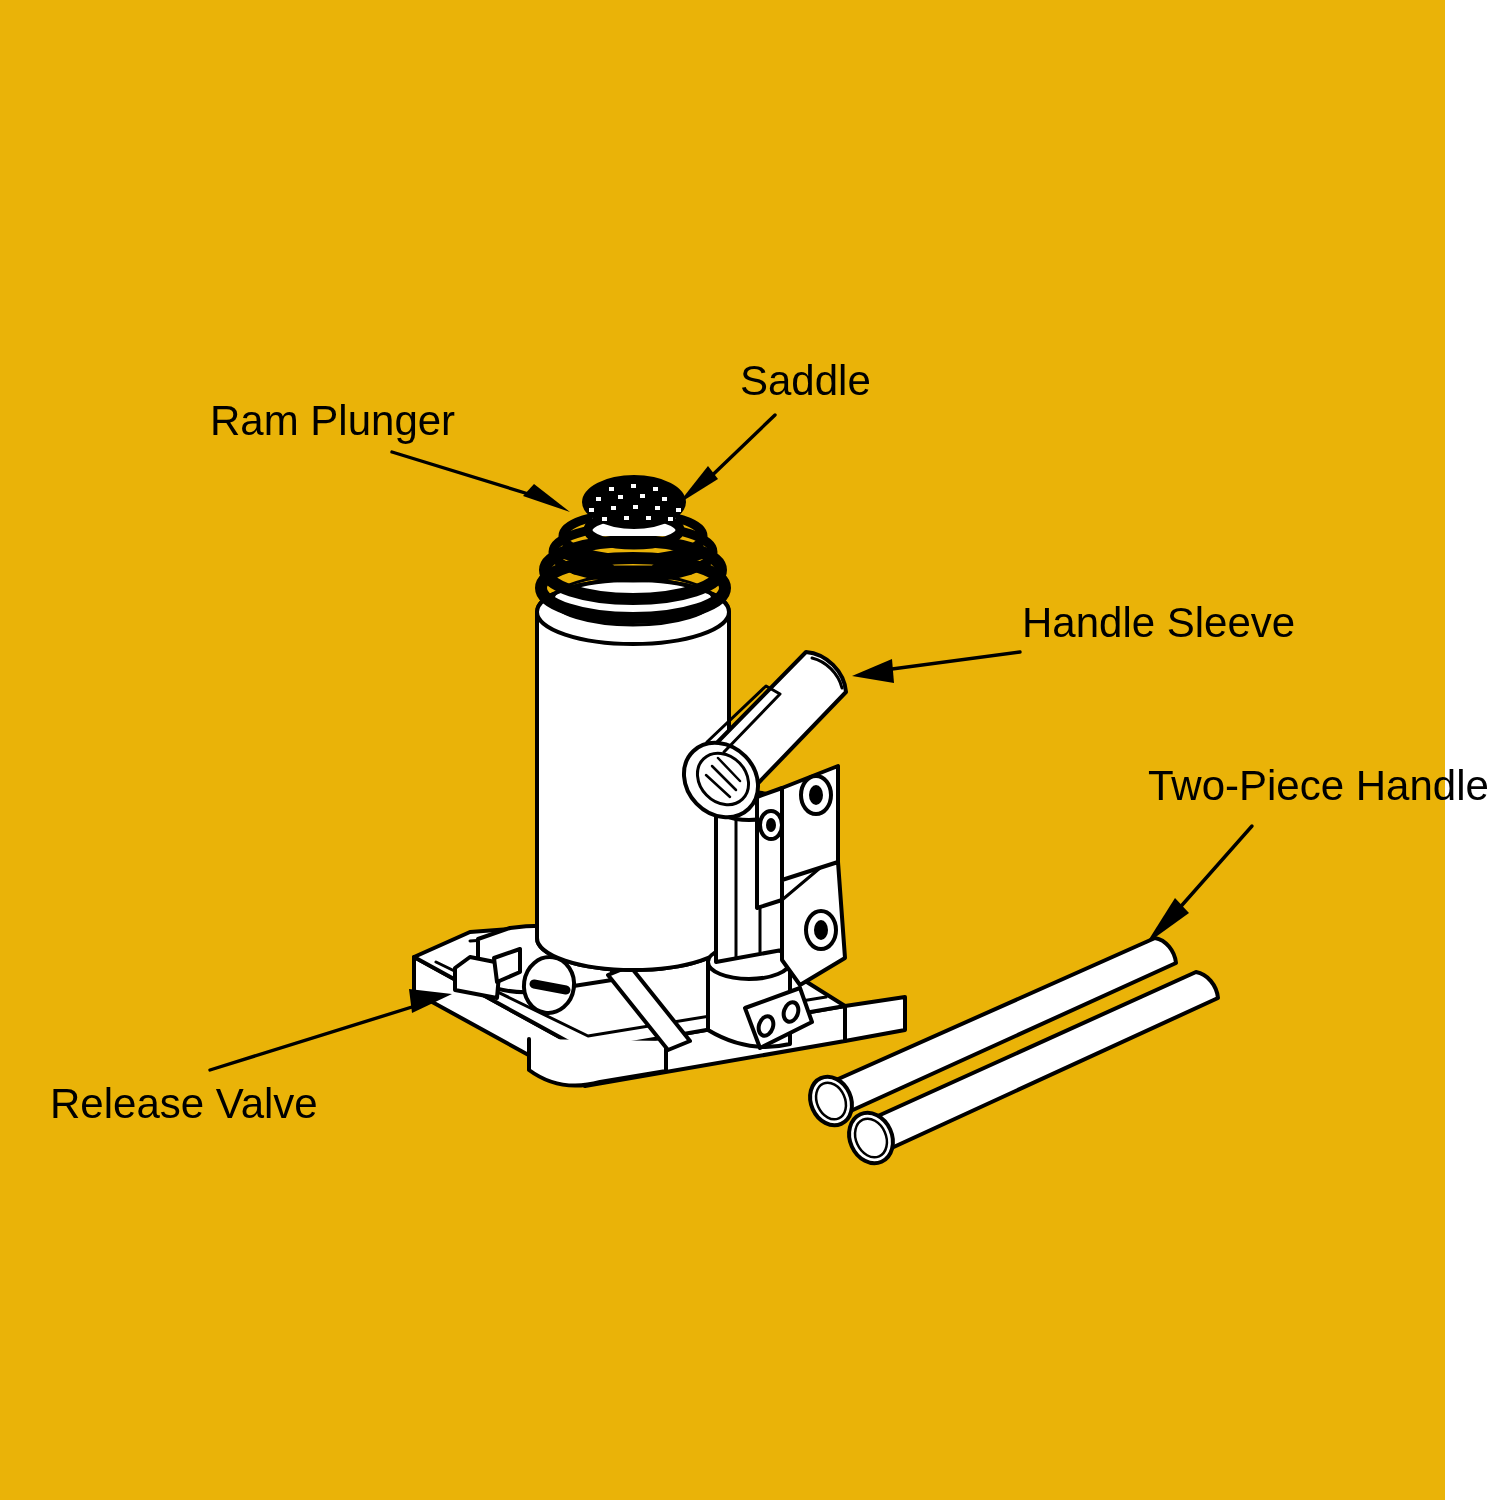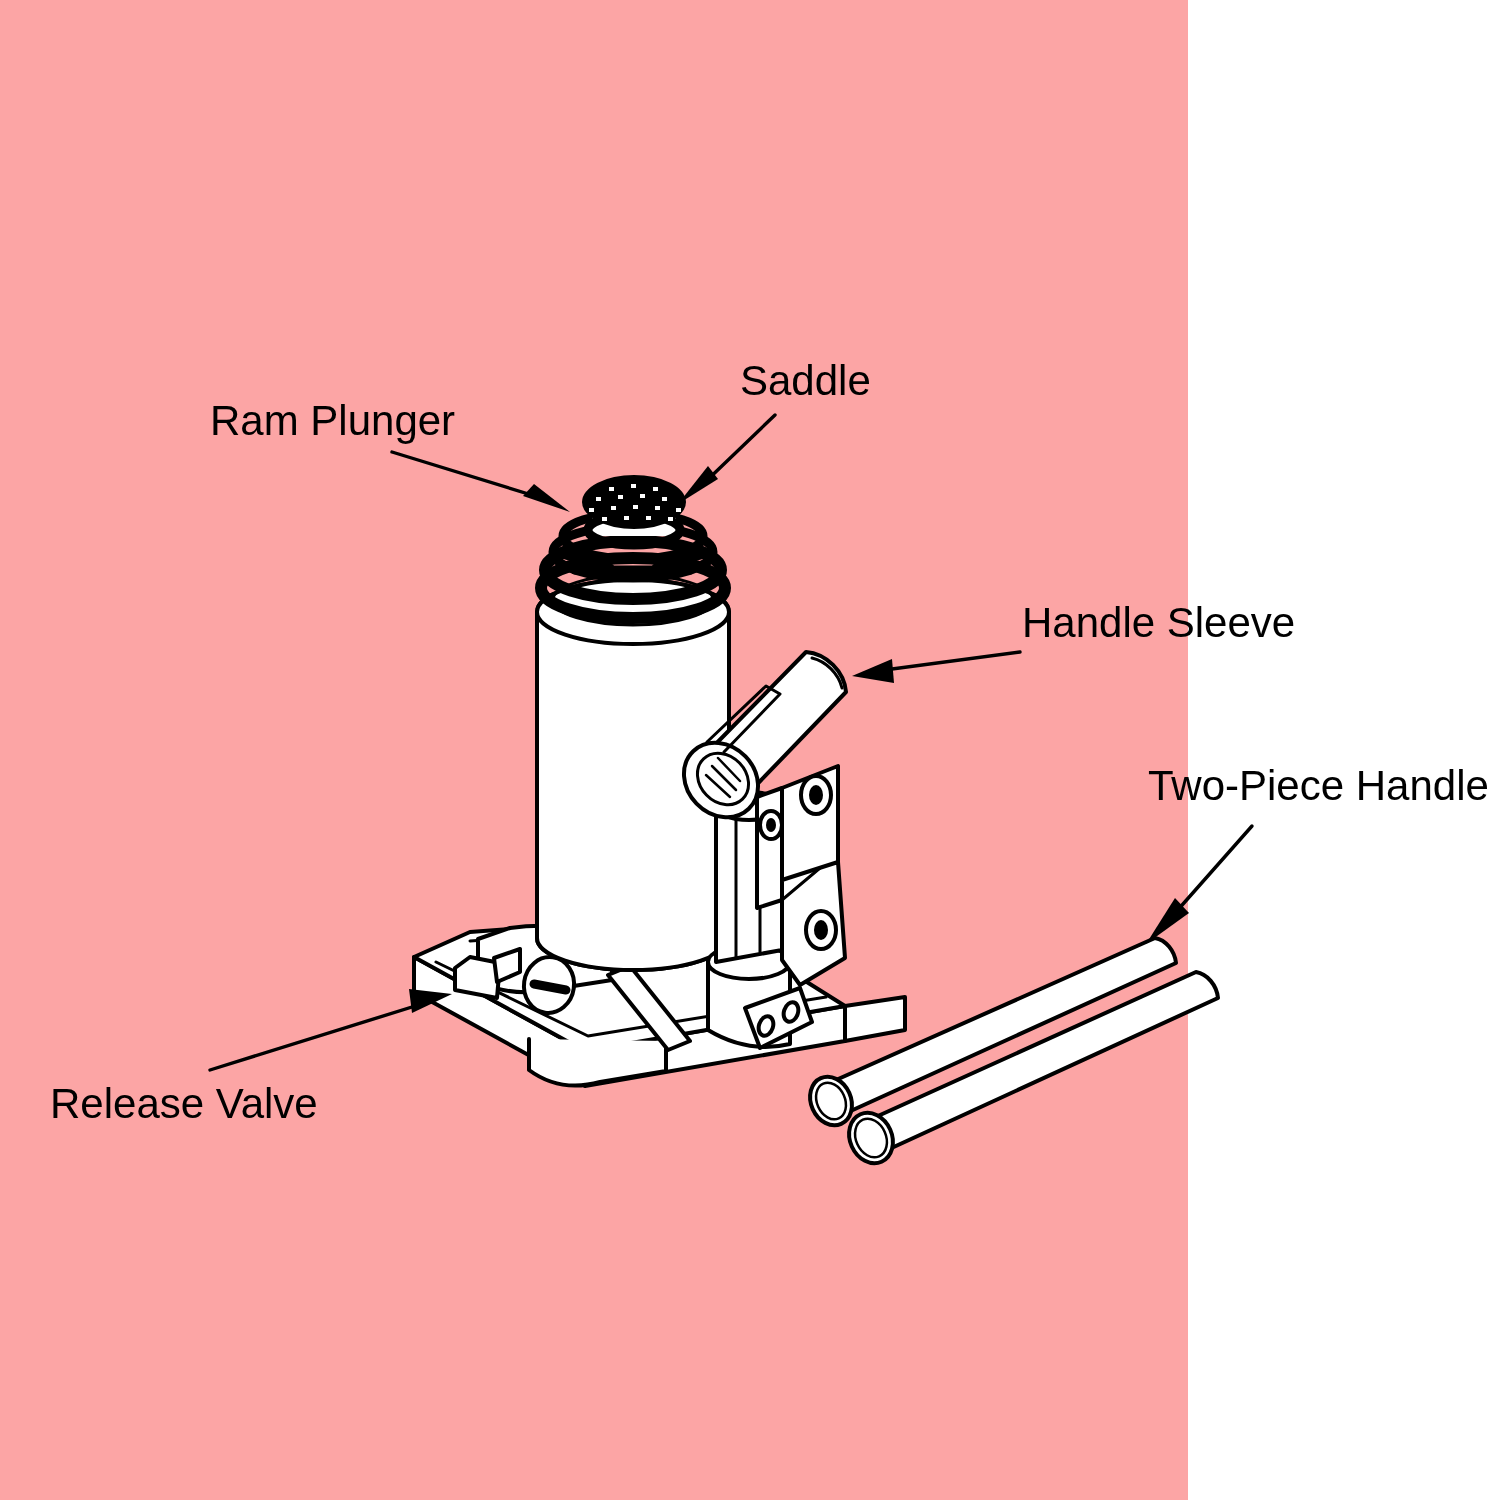--- a/index.html
+++ b/index.html
@@ -9,23 +9,24 @@
     background: #ffffff;
   }
   body {
     width: 1500px;
     height: 1500px;
     font-family: "Liberation Sans", sans-serif;
     overflow: hidden;
   }
   #diagram-root {
     position: relative;
-    width: 1188px;
+    width: 1427px;
     height: 1500px;
-    background: #fca5a5;
+    background: #eab308;
+    padding-left: 18px;
   }
   #diagram-svg {
     position: absolute;
     top: 0;
     left: 0;
     width: 1500px;
     height: 1500px;
     display: block;
   }
   .callout-label {

